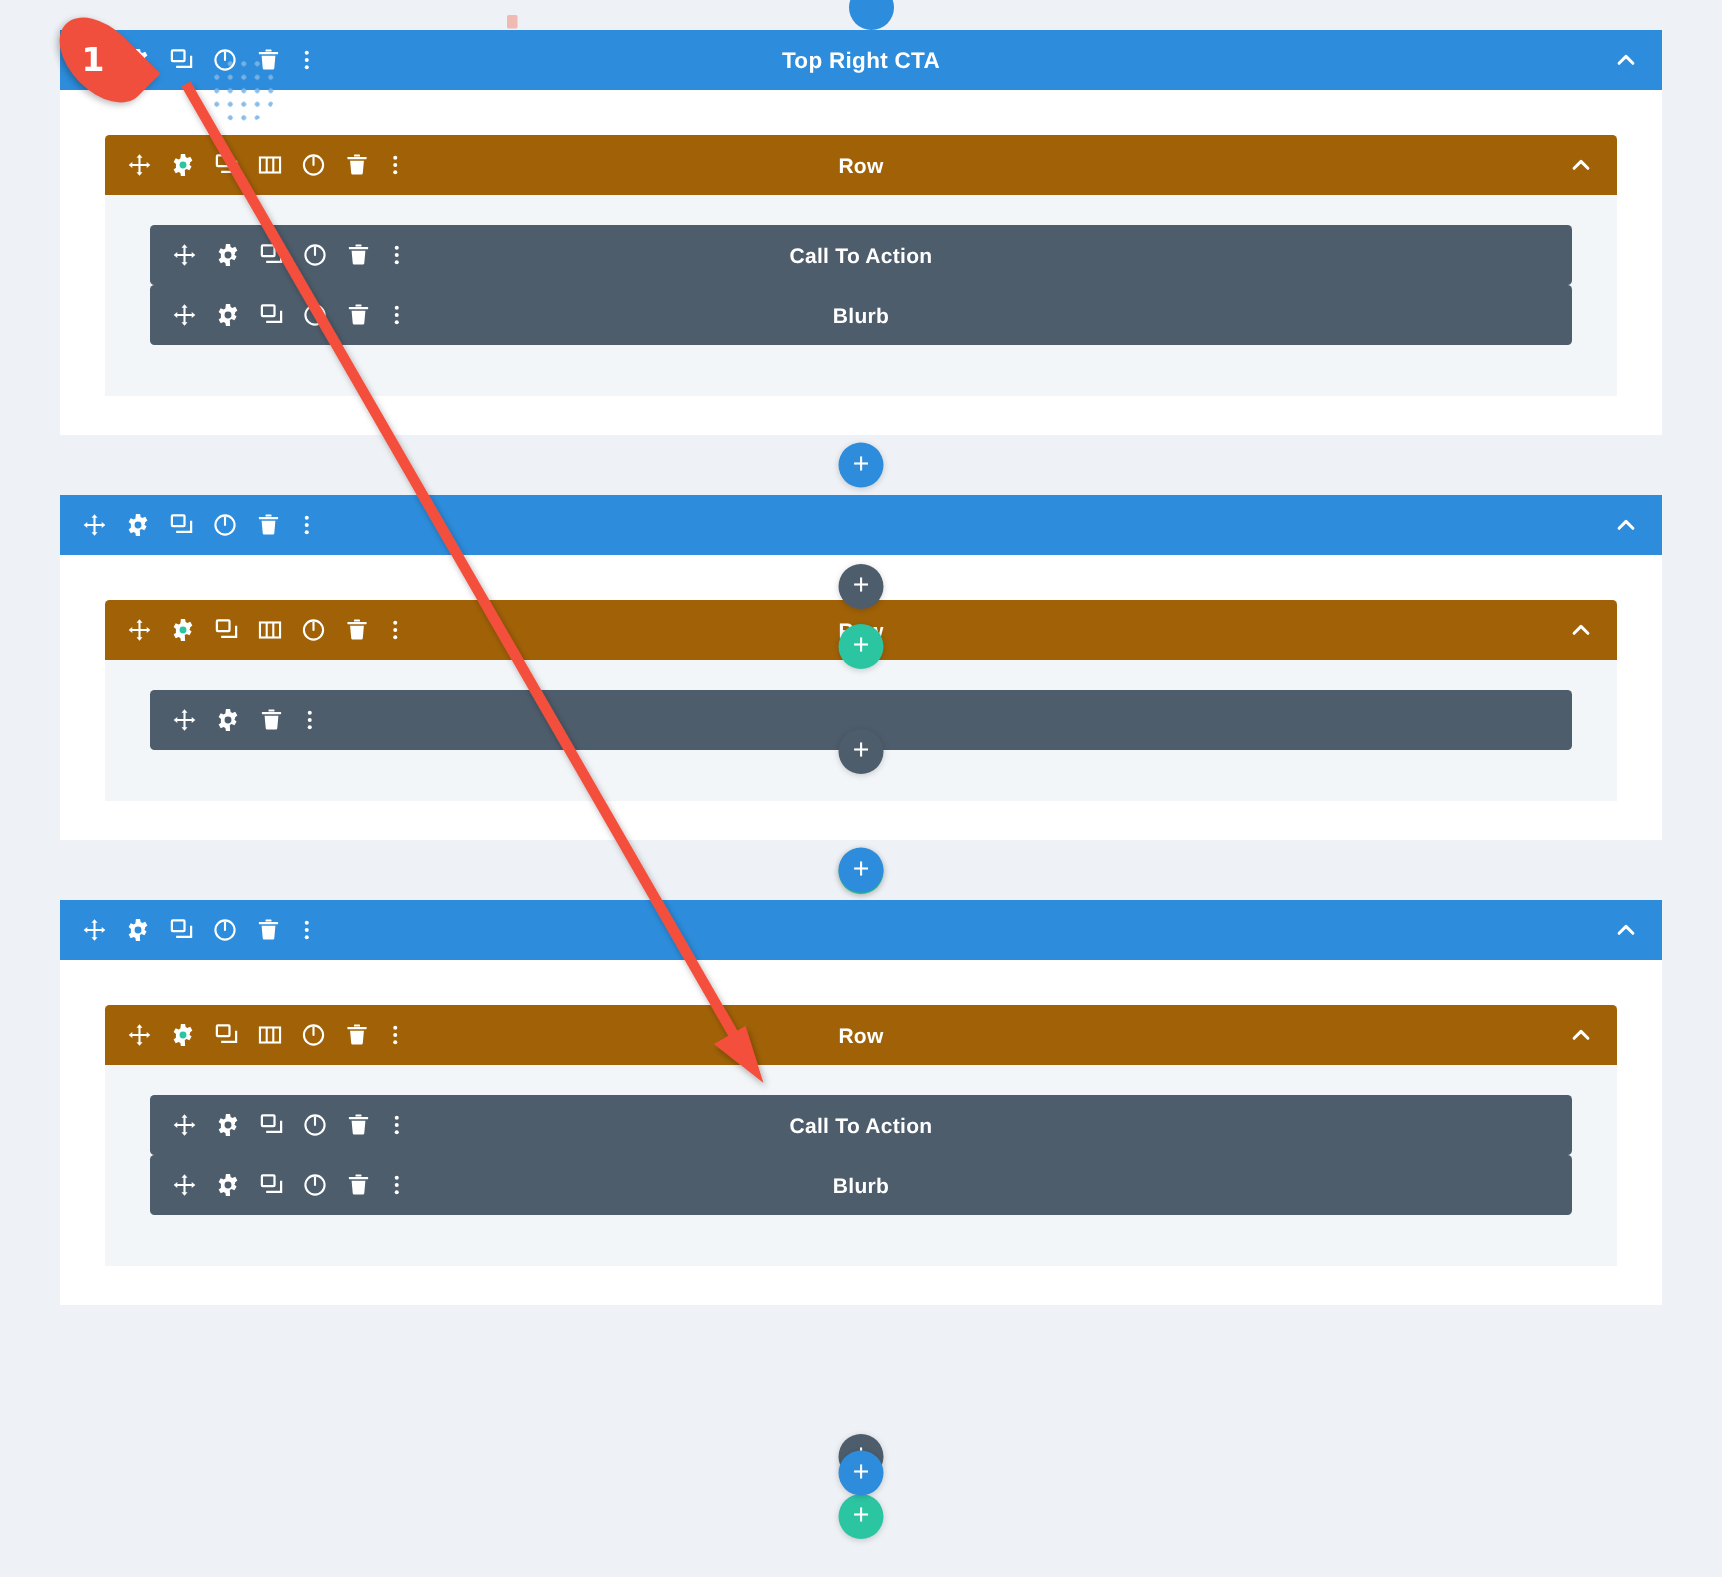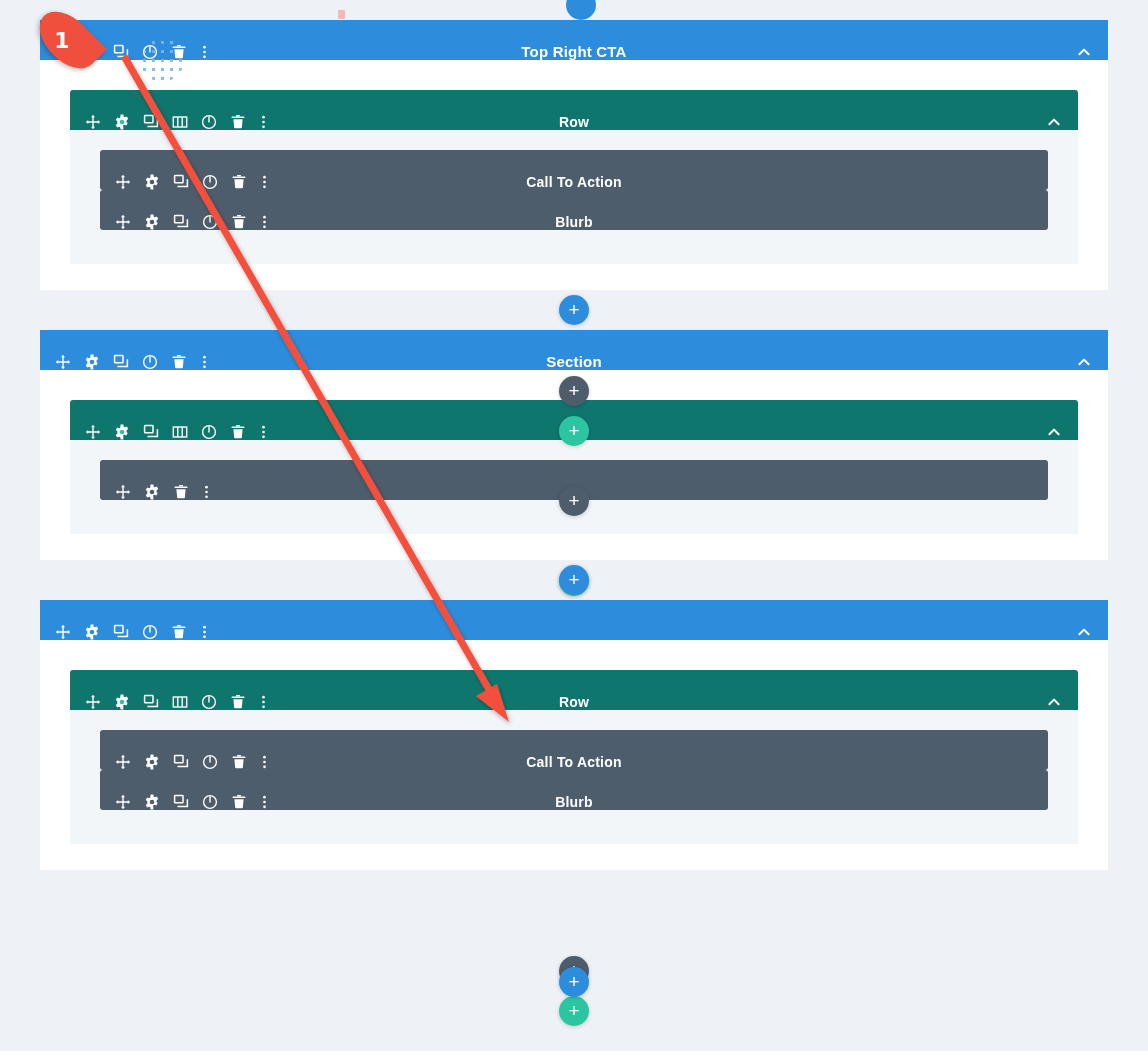--- a/index.html
+++ b/index.html
@@ -15,21 +15,21 @@
     width: 1148px;
     height: 1051px;
     background: #eef2f6;
     overflow: hidden;
   }
 
   
   .bar {
     position: relative;
     display: flex;
-    align-items: flex-end;
+    align-items: center;
     height: 40px;
     color: #fff;
   }
   .bar .tools {
     display: flex;
     align-items: center;
     gap: 12px;
     padding-left: 14px;
     z-index: 3;
   }
@@ -44,21 +44,21 @@
   }
   .bar .collapse {
     margin-left: auto;
     padding-right: 16px;
     z-index: 3;
     display: flex;
     align-items: center;
   }
 
   .bar-section { background: #2d8ddc; }
-  .bar-row     { background: #0f766e; border-radius: 3px 3px 0 0; }
+  .bar-row     { background: #a16207; border-radius: 3px 3px 0 0; }
   .bar-module  { background: #4e5d6c; border-radius: 3px; }
 
   .bar-row .title, .bar-module .title { font-size: 14px; }
 
   
   .section {
     position: relative;
     background: #ffffff;
     margin: 0 40px;
   }
@@ -428,21 +428,20 @@
             </svg>
         </span>
         <span class="icon icon-dots">
           <svg width="5" height="16" viewBox="0 0 5 16" fill="#fff">
               <circle cx="2.5" cy="3.2" r="1.35"></circle>
               <circle cx="2.5" cy="8" r="1.35"></circle>
               <circle cx="2.5" cy="12.8" r="1.35"></circle>
             </svg>
         </span>
       </div>
-      <div class="title">Section</div>
       <div class="collapse">
         <span class="icon">
           <svg width="16" height="16" viewBox="0 0 16 16" fill="none" stroke="#fff" stroke-width="2" stroke-linecap="round" stroke-linejoin="round">
               <path d="M3.4 10.2 8 5.6l4.6 4.6"></path>
             </svg>
         </span>
       </div>
     </div>
 
     <div class="section-inner">

